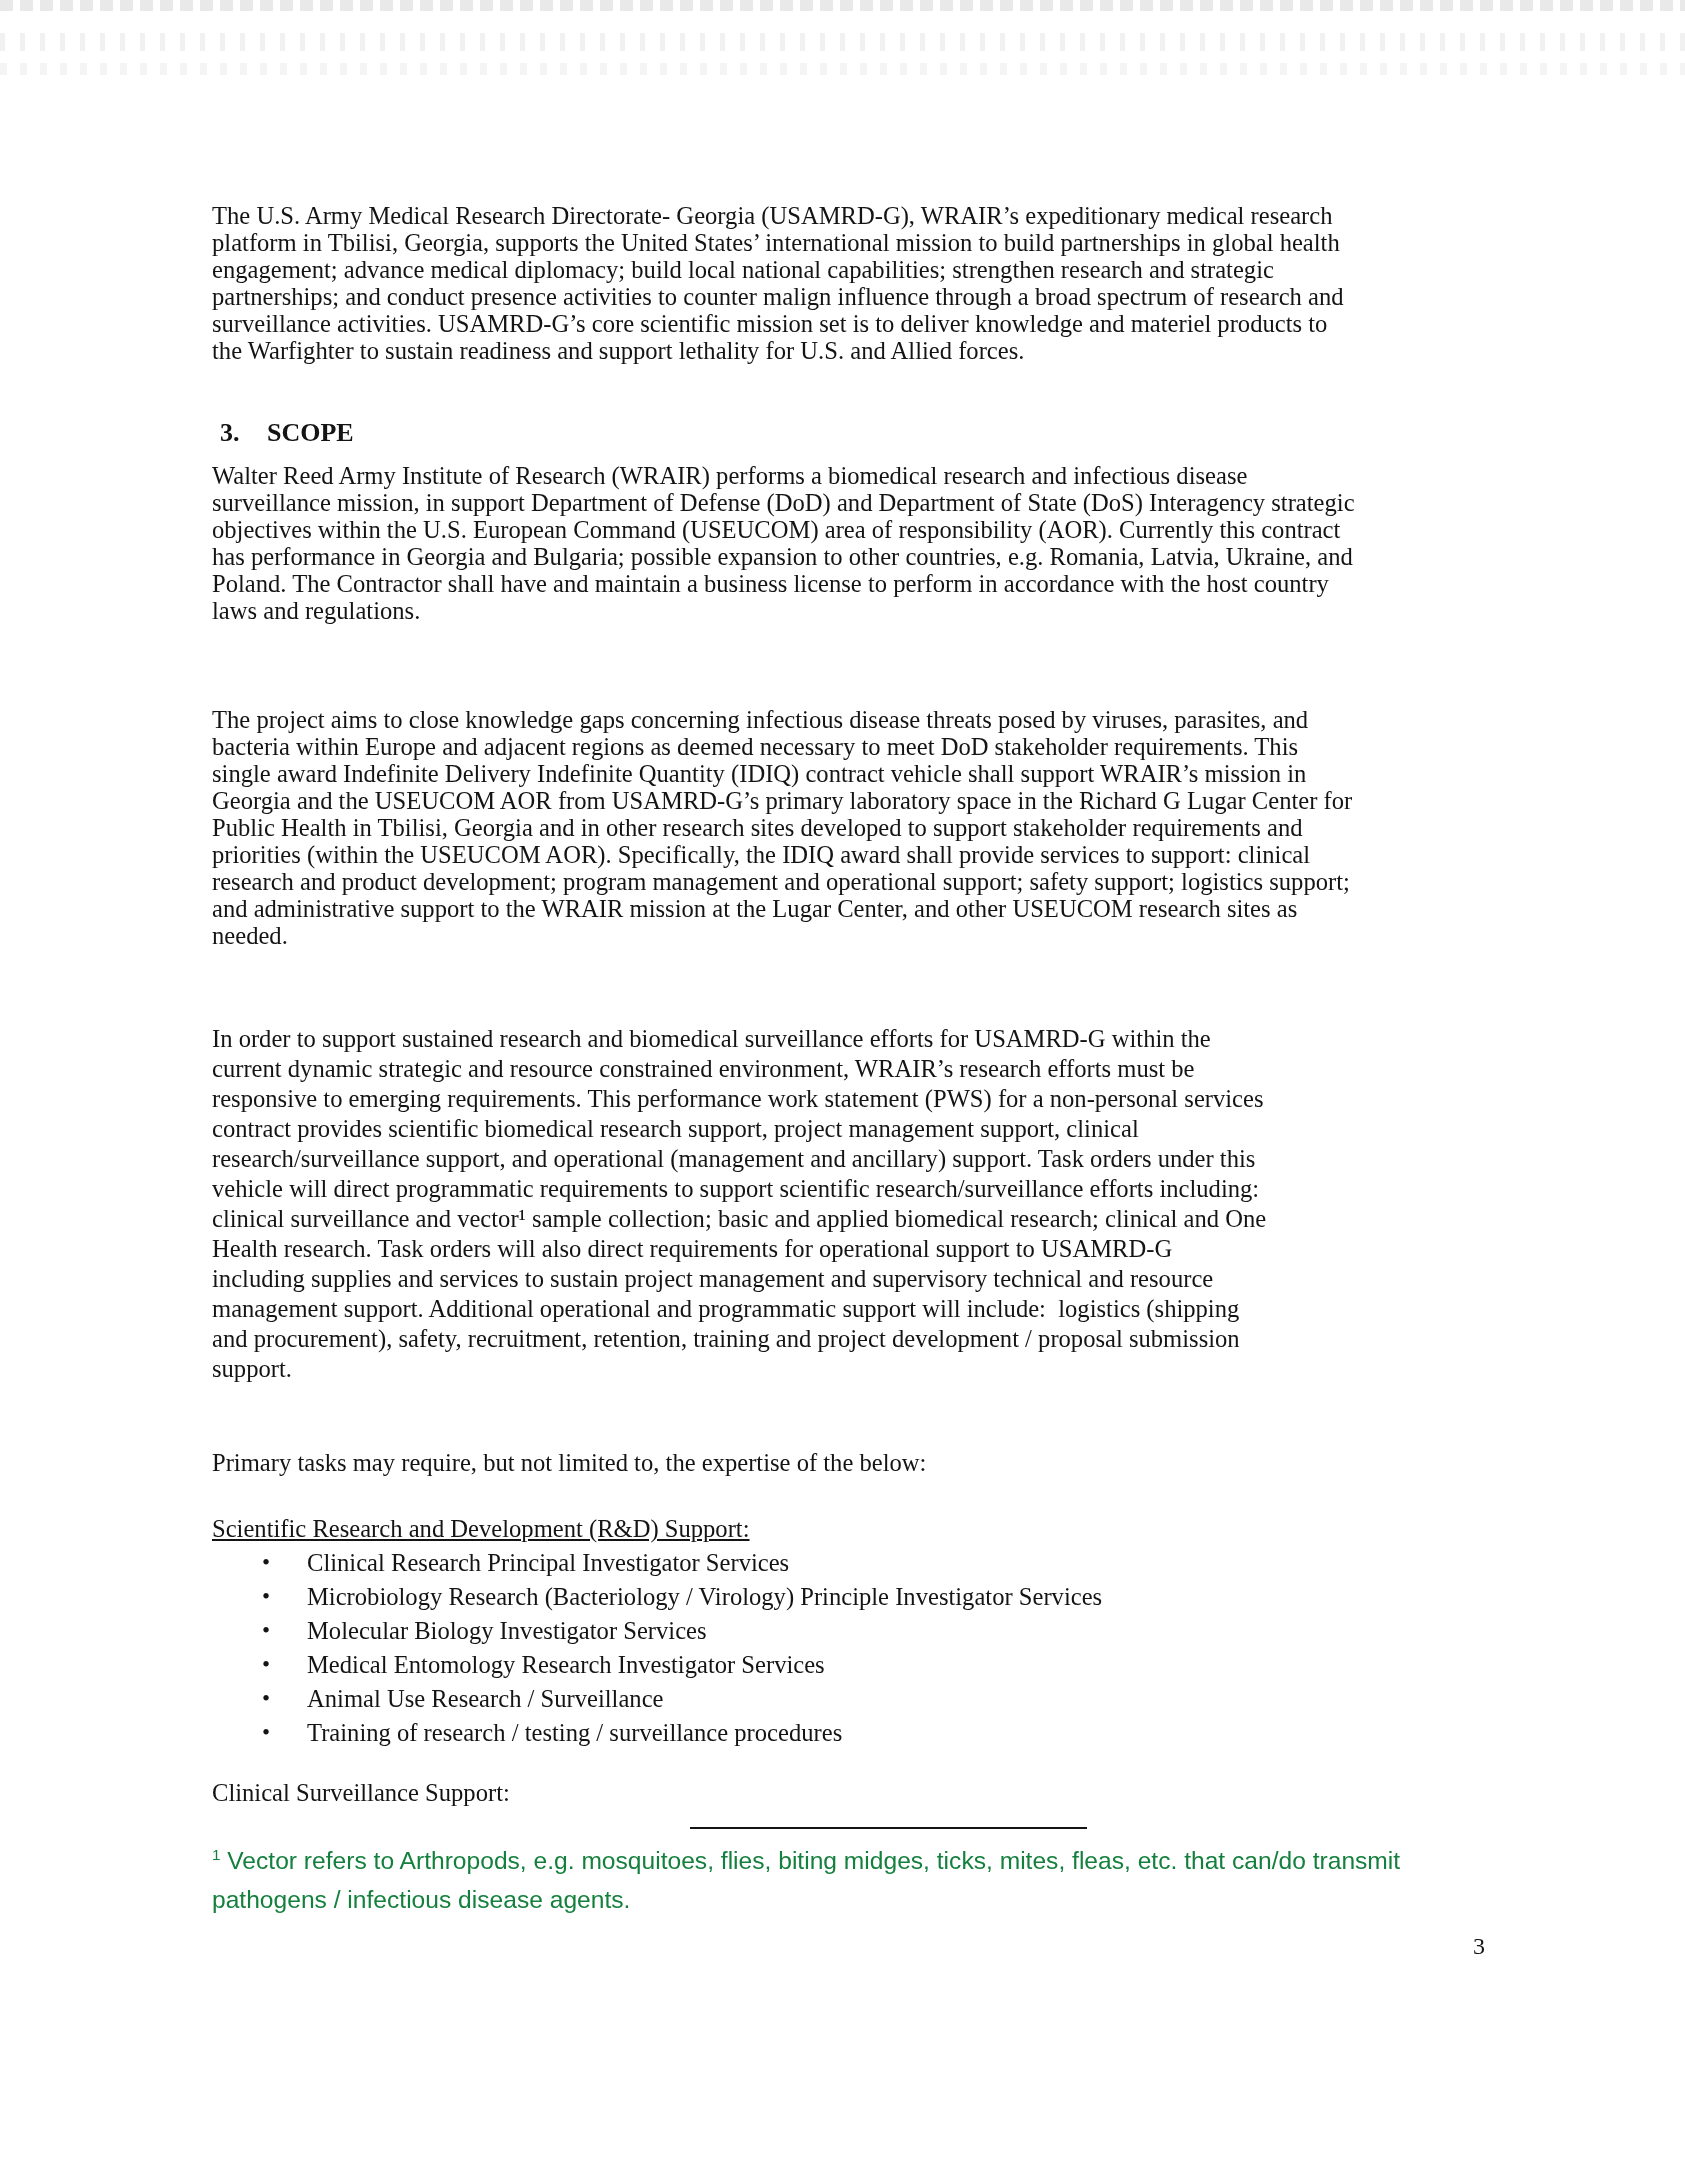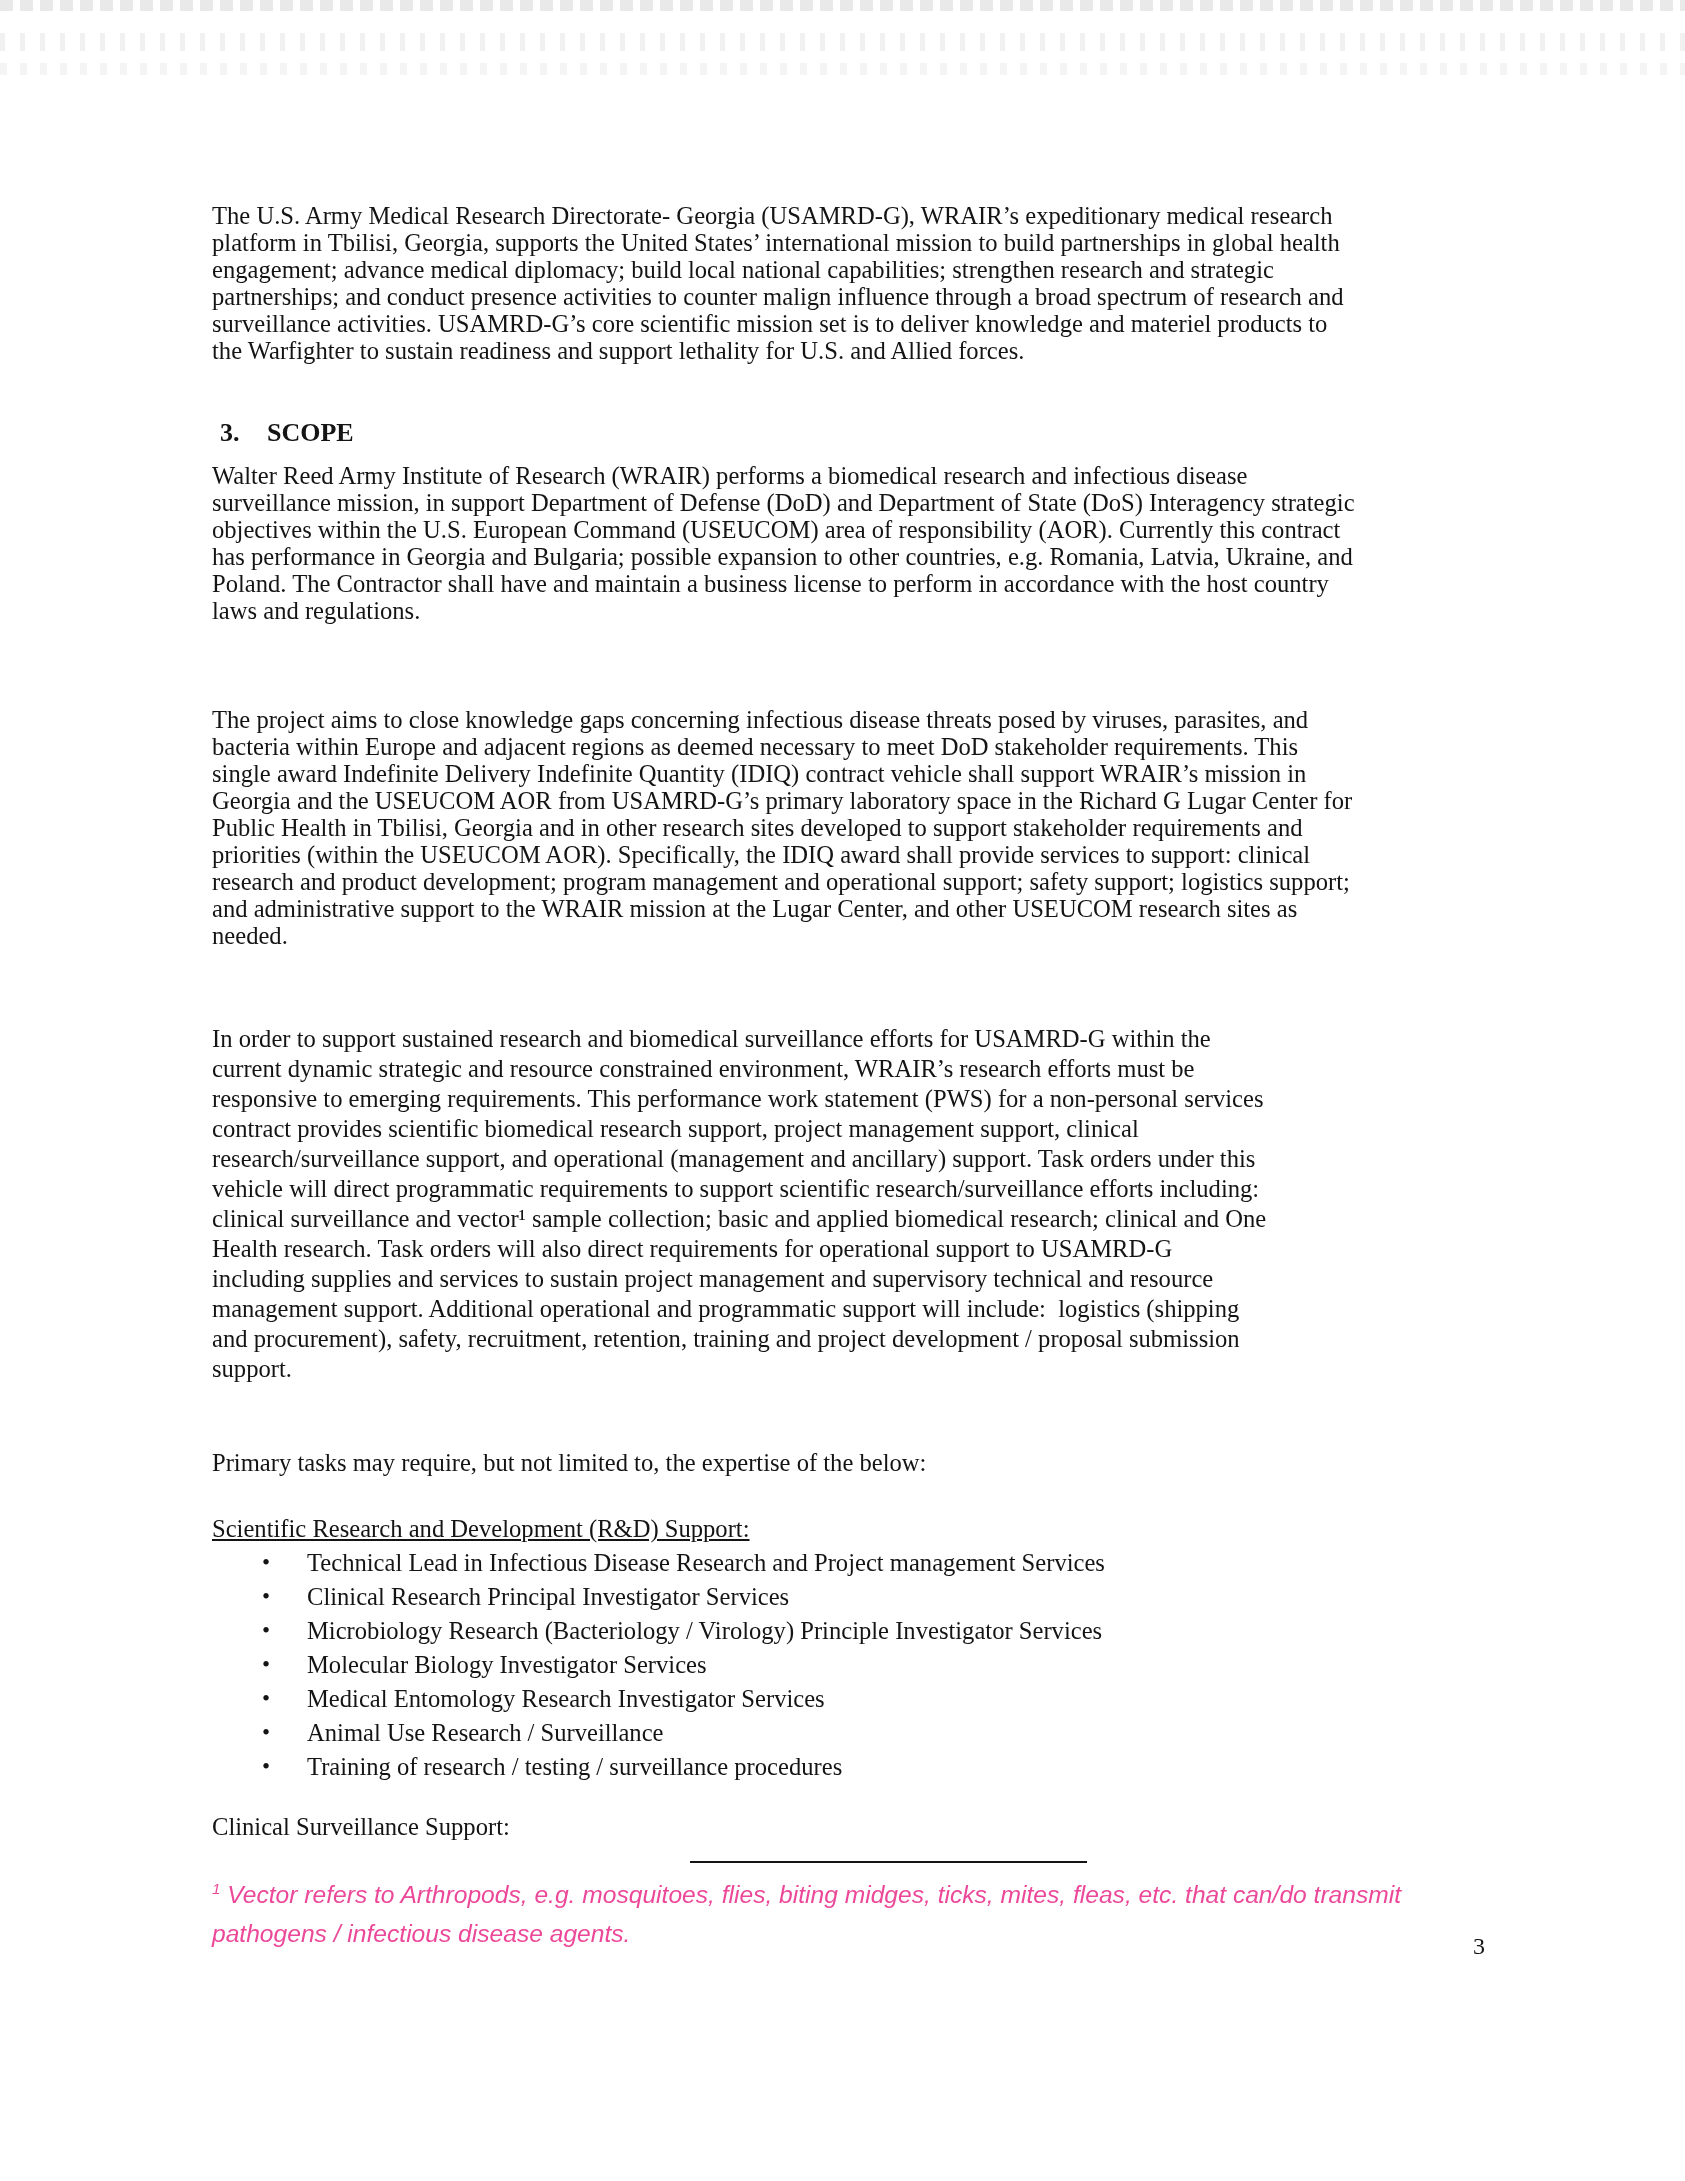--- a/index.html
+++ b/index.html
@@ -70,22 +70,21 @@
     height: 0;
     border: none;
     border-top: 2.6px solid #141414;
   }
   .footnote {
     margin-top: 12.3px;
     font-family: "Liberation Sans", sans-serif;
     font-size: 24.6px;
     line-height: 39px;
     white-space: pre-wrap;
-    color: #ec4899;
-    font-style: italic;
+    color: #15803d;
   }
   .footnote sup { font-size: 0.62em; line-height: 0; }
   .page-number {
     position: absolute;
     top: 1933px;
     right: 200px;
     font-size: 24px;
     line-height: 27px;
   }
 </style>
@@ -139,21 +138,20 @@
 including supplies and services to sustain project management and supervisory technical and resource
 management support. Additional operational and programmatic support will include:  logistics (shipping
 and procurement), safety, recruitment, retention, training and project development / proposal submission
 support.</p>
 
     <p class="para primary">Primary tasks may require, but not limited to, the expertise of the below:</p>
 
     <p class="para rd-heading">Scientific Research and Development (R&amp;D) Support:</p>
 
     <ul class="bullets">
-      <li>Technical Lead in Infectious Disease Research and Project management Services</li>
       <li>Clinical Research Principal Investigator Services</li>
       <li>Microbiology Research (Bacteriology / Virology) Principle Investigator Services</li>
       <li>Molecular Biology Investigator Services</li>
       <li>Medical Entomology Research Investigator Services</li>
       <li>Animal Use Research / Surveillance</li>
       <li>Training of research / testing / surveillance procedures</li>
     </ul>
 
     <p class="para clinical-heading">Clinical Surveillance Support:</p>
 

